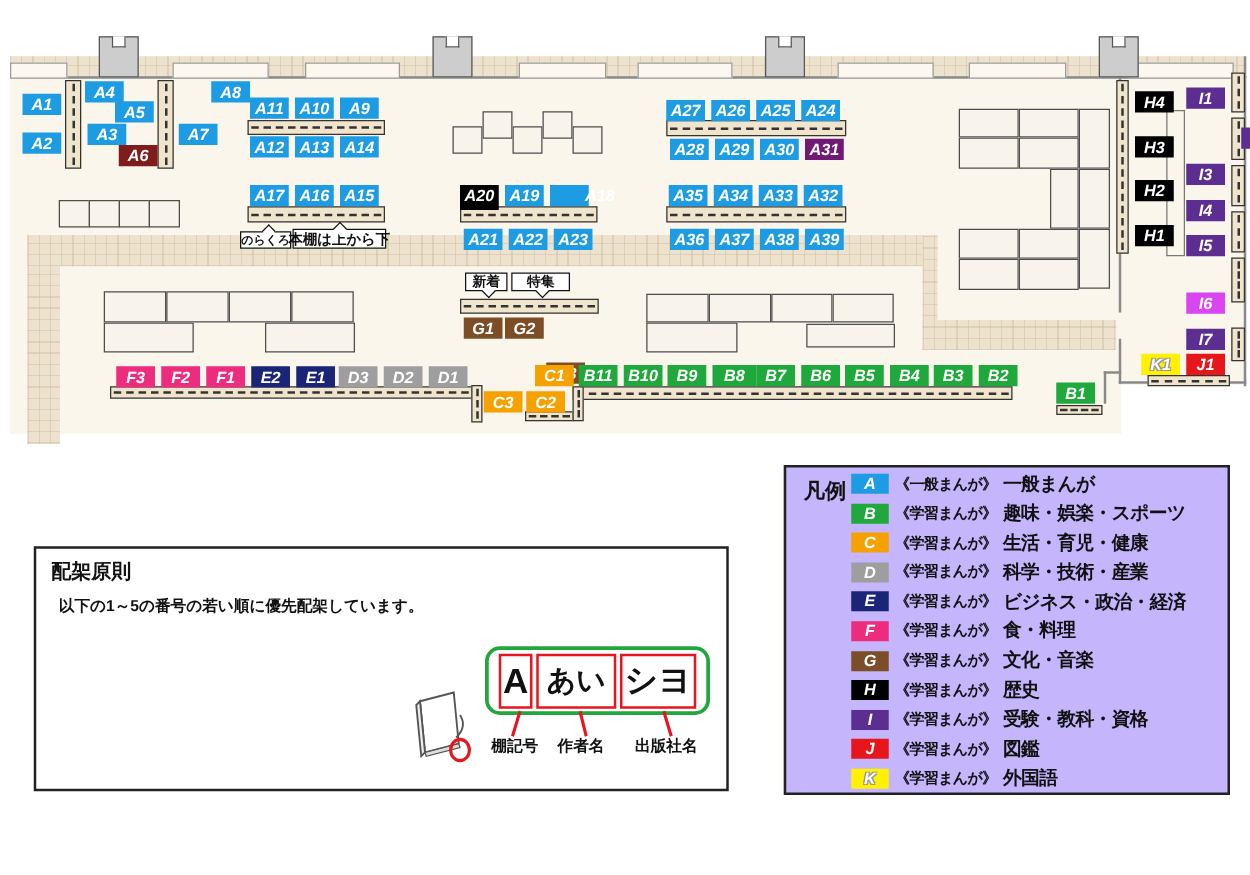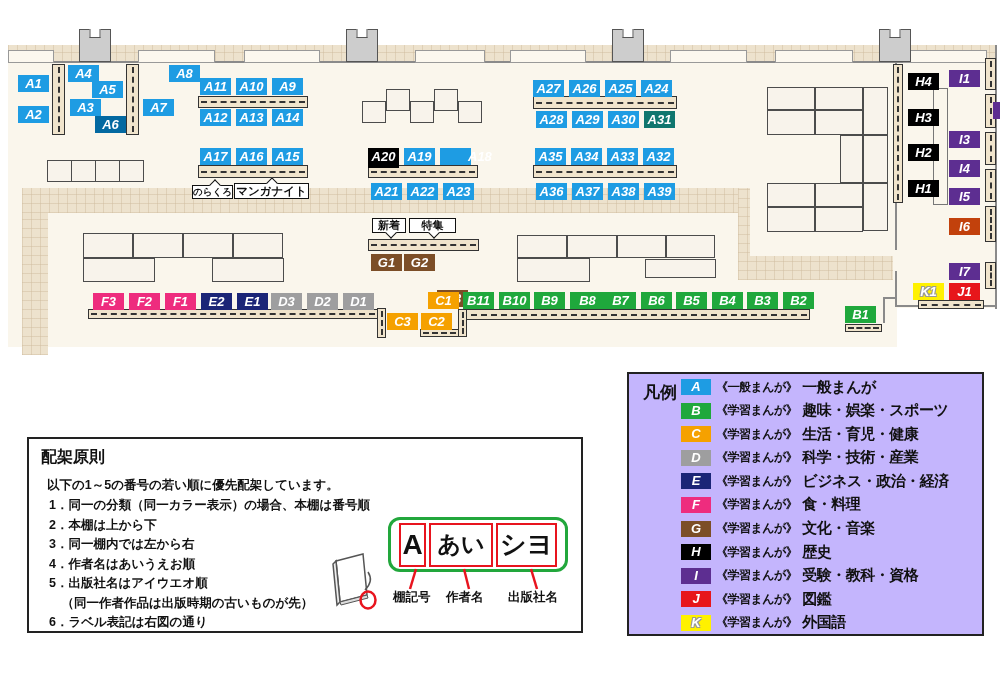--- a/index.html
+++ b/index.html
@@ -143,21 +143,21 @@
       <div class="abs shelf v" style="left: 985px; top: 132px; width: 11px; height: 33px;"></div>
       <div class="abs shelf v" style="left: 985px; top: 169px; width: 11px; height: 33px;"></div>
       <div class="abs shelf v" style="left: 985px; top: 206px; width: 11px; height: 36px;"></div>
       <div class="abs shelf v" style="left: 985px; top: 262px; width: 11px; height: 27px;"></div>
       <div class="abs unit" style="left: 933px; top: 88px; width: 15px; height: 117px;"></div>
       <div class="abs tag" style="left: 18px; top: 75px; width: 31px; height: 17px; background: rgb(30, 156, 227);">A1</div>
       <div class="abs tag" style="left: 18px; top: 106px; width: 31px; height: 17px; background: rgb(30, 156, 227);">A2</div>
       <div class="abs tag" style="left: 68px; top: 65px; width: 31px; height: 17px; background: rgb(30, 156, 227);">A4</div>
       <div class="abs tag" style="left: 70px; top: 99px; width: 31px; height: 17px; background: rgb(30, 156, 227);">A3</div>
       <div class="abs tag" style="left: 92px; top: 81px; width: 31px; height: 17px; background: rgb(30, 156, 227);">A5</div>
-      <div class="abs tag" style="left: 95px; top: 116px; width: 31px; height: 17px; background: #0369a1;">A6</div>
+      <div class="abs tag" style="left: 95px; top: 116px; width: 31px; height: 17px; background: #7f1d1d;">A6</div>
       <div class="abs tag" style="left: 145px; top: 65px; width: 31px; height: 17px; background: rgb(30, 156, 227); margin-left: 24px;">A8</div>
       <div class="abs tag" style="left: 143px; top: 99px; width: 31px; height: 17px; background: rgb(30, 156, 227);">A7</div>
       <div class="abs tag" style="left: 200px; top: 78px; width: 31px; height: 17px; background: rgb(30, 156, 227);">A11</div>
       <div class="abs tag" style="left: 236px; top: 78px; width: 31px; height: 17px; background: rgb(30, 156, 227);">A10</div>
       <div class="abs tag" style="left: 272px; top: 78px; width: 31px; height: 17px; background: rgb(30, 156, 227);">A9</div>
       <div class="abs tag" style="left: 200px; top: 109px; width: 31px; height: 17px; background: rgb(30, 156, 227);">A12</div>
       <div class="abs tag" style="left: 236px; top: 109px; width: 31px; height: 17px; background: rgb(30, 156, 227);">A13</div>
       <div class="abs tag" style="left: 272px; top: 109px; width: 31px; height: 17px; background: rgb(30, 156, 227);">A14</div>
       <div class="abs tag" style="left: 200px; top: 148px; width: 31px; height: 17px; background: rgb(30, 156, 227); text-align: center;">A17</div>
       <div class="abs tag" style="left: 236px; top: 148px; width: 31px; height: 17px; background: rgb(30, 156, 227);">A16</div>
@@ -168,21 +168,21 @@
       <div class="abs tag" style="left: 371px; top: 183px; width: 31px; height: 17px; background: rgb(30, 156, 227);">A21</div>
       <div class="abs tag" style="left: 407px; top: 183px; width: 31px; height: 17px; background: rgb(30, 156, 227);">A22</div>
       <div class="abs tag" style="left: 443px; top: 183px; width: 31px; height: 17px; background: rgb(30, 156, 227);">A23</div>
       <div class="abs tag" style="left: 533px; top: 80px; width: 31px; height: 17px; background: rgb(30, 156, 227);">A27</div>
       <div class="abs tag" style="left: 569px; top: 80px; width: 31px; height: 17px; background: rgb(30, 156, 227);">A26</div>
       <div class="abs tag" style="left: 605px; top: 80px; width: 31px; height: 17px; background: rgb(30, 156, 227);">A25</div>
       <div class="abs tag" style="left: 641px; top: 80px; width: 31px; height: 17px; background: rgb(30, 156, 227);">A24</div>
       <div class="abs tag" style="left: 536px; top: 111px; width: 31px; height: 17px; background: rgb(30, 156, 227);">A28</div>
       <div class="abs tag" style="left: 572px; top: 111px; width: 31px; height: 17px; background: rgb(30, 156, 227);">A29</div>
       <div class="abs tag" style="left: 608px; top: 111px; width: 31px; height: 17px; background: rgb(30, 156, 227);">A30</div>
-      <div class="abs tag" style="left: 644px; top: 111px; width: 31px; height: 17px; background: #0f766e;">A31</div>
+      <div class="abs tag" style="left: 644px; top: 111px; width: 31px; height: 17px; background: #701a75;">A31</div>
       <div class="abs tag" style="left: 535px; top: 148px; width: 31px; height: 17px; background: rgb(30, 156, 227);">A35</div>
       <div class="abs tag" style="left: 571px; top: 148px; width: 31px; height: 17px; background: rgb(30, 156, 227);">A34</div>
       <div class="abs tag" style="left: 607px; top: 148px; width: 31px; height: 17px; background: rgb(30, 156, 227);">A33</div>
       <div class="abs tag" style="left: 643px; top: 148px; width: 31px; height: 17px; background: rgb(30, 156, 227);">A32</div>
       <div class="abs tag" style="left: 536px; top: 183px; width: 31px; height: 17px; background: rgb(30, 156, 227);">A36</div>
       <div class="abs tag" style="left: 572px; top: 183px; width: 31px; height: 17px; background: rgb(30, 156, 227);">A37</div>
       <div class="abs tag" style="left: 608px; top: 183px; width: 31px; height: 17px; background: rgb(30, 156, 227);">A38</div>
       <div class="abs tag" style="left: 644px; top: 183px; width: 31px; height: 17px; background: rgb(30, 156, 227);">A39</div>
       <div class="abs tag" style="left: 371px; top: 254px; width: 31px; height: 17px; background: rgb(124, 78, 39);">G1</div>
       <div class="abs tag" style="left: 404px; top: 254px; width: 31px; height: 17px; background: rgb(124, 78, 39);">G2</div>
@@ -211,42 +211,33 @@
       <div class="abs tag" style="left: 845px; top: 306px; width: 31px; height: 17px; background: rgb(31, 168, 60);">B1</div>
       <div class="abs tag" style="left: 908px; top: 73px; width: 31px; height: 17px; background: rgb(0, 0, 0);">H4</div>
       <div class="abs tag" style="left: 908px; top: 109px; width: 31px; height: 17px; background: rgb(0, 0, 0);">H3</div>
       <div class="abs tag" style="left: 908px; top: 144px; width: 31px; height: 17px; background: rgb(0, 0, 0);">H2</div>
       <div class="abs tag" style="left: 908px; top: 180px; width: 31px; height: 17px; background: rgb(0, 0, 0);">H1</div>
       <div class="abs tag" style="left: 949px; top: 70px; width: 31px; height: 17px; background: rgb(93, 46, 145);">I1</div>
       <div class="abs tag" style="left: 949px; top: 102px; width: 31px; height: 17px; background: rgb(93, 46, 145); margin-left: 44px;">I2</div>
       <div class="abs tag" style="left: 949px; top: 131px; width: 31px; height: 17px; background: rgb(93, 46, 145);">I3</div>
       <div class="abs tag" style="left: 949px; top: 160px; width: 31px; height: 17px; background: rgb(93, 46, 145);">I4</div>
       <div class="abs tag" style="left: 949px; top: 188px; width: 31px; height: 17px; background: rgb(93, 46, 145);">I5</div>
-      <div class="abs tag" style="left: 949px; top: 218px; width: 31px; height: 17px; background: #c2410c;">I6</div>
+      <div class="abs tag" style="left: 949px; top: 234px; width: 31px; height: 17px; background: #d946ef;">I6</div>
       <div class="abs tag" style="left: 949px; top: 263px; width: 31px; height: 17px; background: rgb(93, 46, 145);">I7</div>
       <div class="abs tag k" style="left: 913px; top: 283px; width: 31px; height: 17px; background: rgb(255, 241, 0);">K1</div>
       <div class="abs tag" style="left: 949px; top: 283px; width: 31px; height: 17px; background: rgb(231, 22, 27);">J1</div>
       <div class="abs callout tailup" style="left: 192px; top: 185px; width: 41px; height: 14px; font-size: 9.5px;">のらくろ</div>
-      <div class="abs callout tailup" style="left: 234px; top: 183px; width: 75px; height: 16px; font-size: 11.5px;">マンガナイト</div>
+      <div class="abs callout tailup" style="left: 234px; top: 183px; width: 75px; height: 16px; font-size: 11.5px;">本棚は上から下</div>
       <div class="abs callout taildown" style="left: 372px; top: 218px; width: 34px; height: 15px; font-size: 11px;">新着</div>
       <div class="abs callout taildown" style="left: 409px; top: 218px; width: 47px; height: 15px; font-size: 11px;">特集</div>
     </div>
 
   <div id="principles-panel">
     <div id="principles-title">配架原則</div>
     <div id="principles-intro">以下の1～5の番号の若い順に優先配架しています。</div>
-    <div id="principles-lines">
-        <div>1．同一の分類（同一カラー表示）の場合、本棚は番号順</div>
-        <div>2．本棚は上から下</div>
-        <div>3．同一棚内では左から右</div>
-        <div>4．作者名はあいうえお順</div>
-        <div>5．出版社名はアイウエオ順</div>
-        <div>　（同一作者作品は出版時期の古いものが先）</div>
-        <div>6．ラベル表記は右図の通り</div>
-      </div>
   </div>
 
   <svg class="abs" style="left:326px;top:548px;" width="54" height="64" viewBox="0 0 54 64">
     <path d="M10,13 L37,6 L41,47 L14,54 Z" fill="#fff" stroke="#555" stroke-width="1.5"></path>
     <path d="M10,13 L7,16 L11,57 L14,54 Z" fill="#eee" stroke="#555" stroke-width="1.5"></path>
     <path d="M14,54 L41,47 L42,50 L15,57 Z" fill="#ddd" stroke="#555" stroke-width="1"></path>
     <path d="M39,42 C45,36 46,30 42,24" fill="none" stroke="#555" stroke-width="1.5"></path>
     <ellipse cx="42" cy="52" rx="7.5" ry="8.5" fill="none" stroke="#E8141E" stroke-width="2.5"></ellipse>
   </svg>
 

